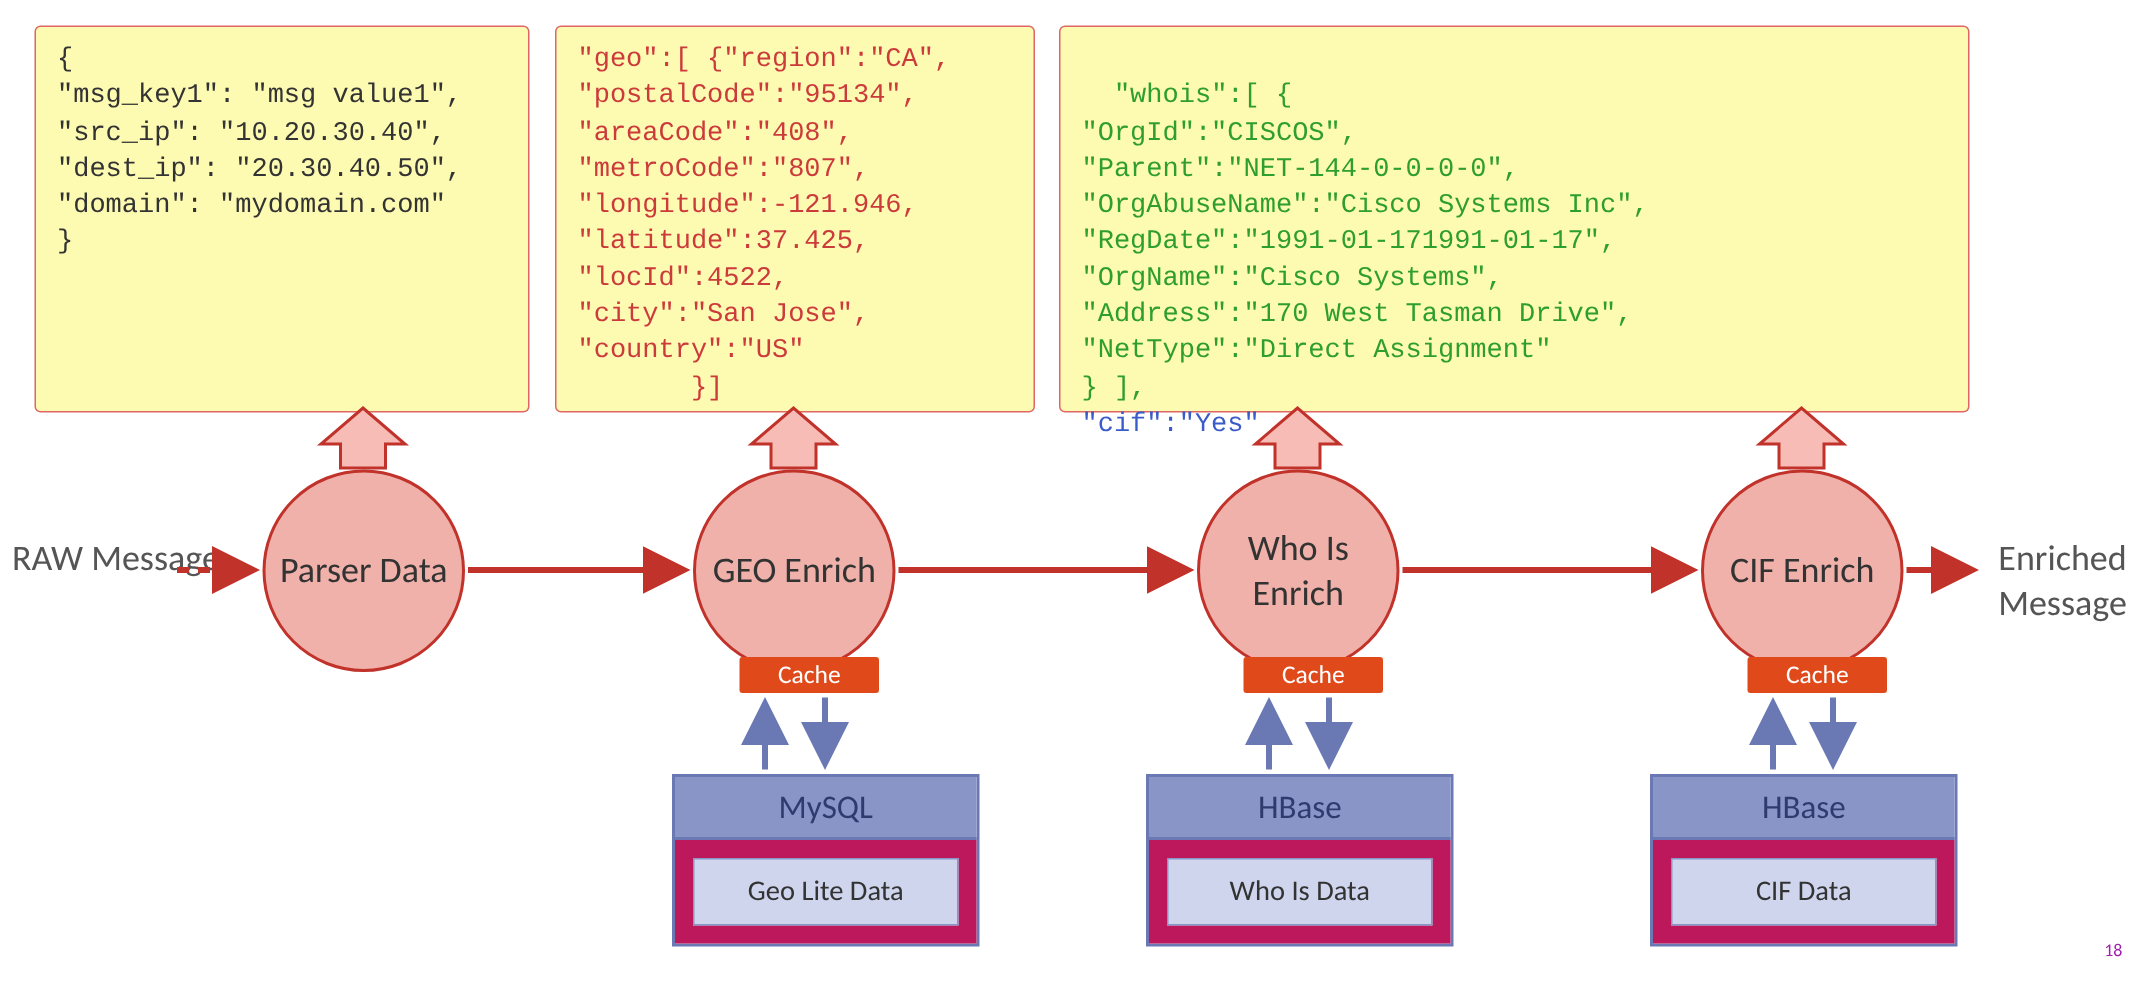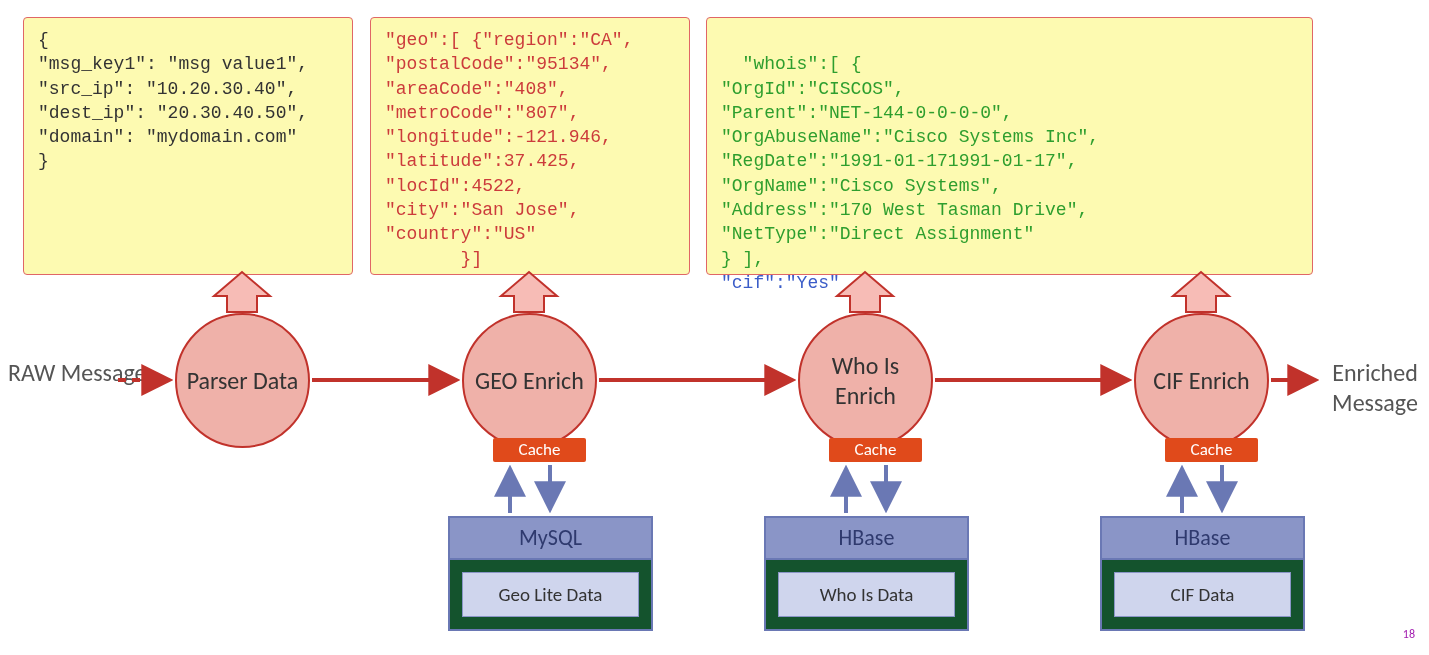--- a/index.html
+++ b/index.html
@@ -59,21 +59,21 @@
   }
   .db-header {
     background: #8a95c7;
     color: #2f3a6e;
     font-size: 22px;
     text-align: center;
     padding: 6px 0 7px;
     border-bottom: 2px solid #6a78b4;
   }
   .db-body {
-    background: #14532d;
+    background: #be185d;
     padding: 12px;
   }
   .db-inner {
     background: #cfd5ed;
     border: 1.5px solid #8a95c7;
     color: #333;
     text-align: center;
     font-size: 19px;
     padding: 10px 0;
   }

